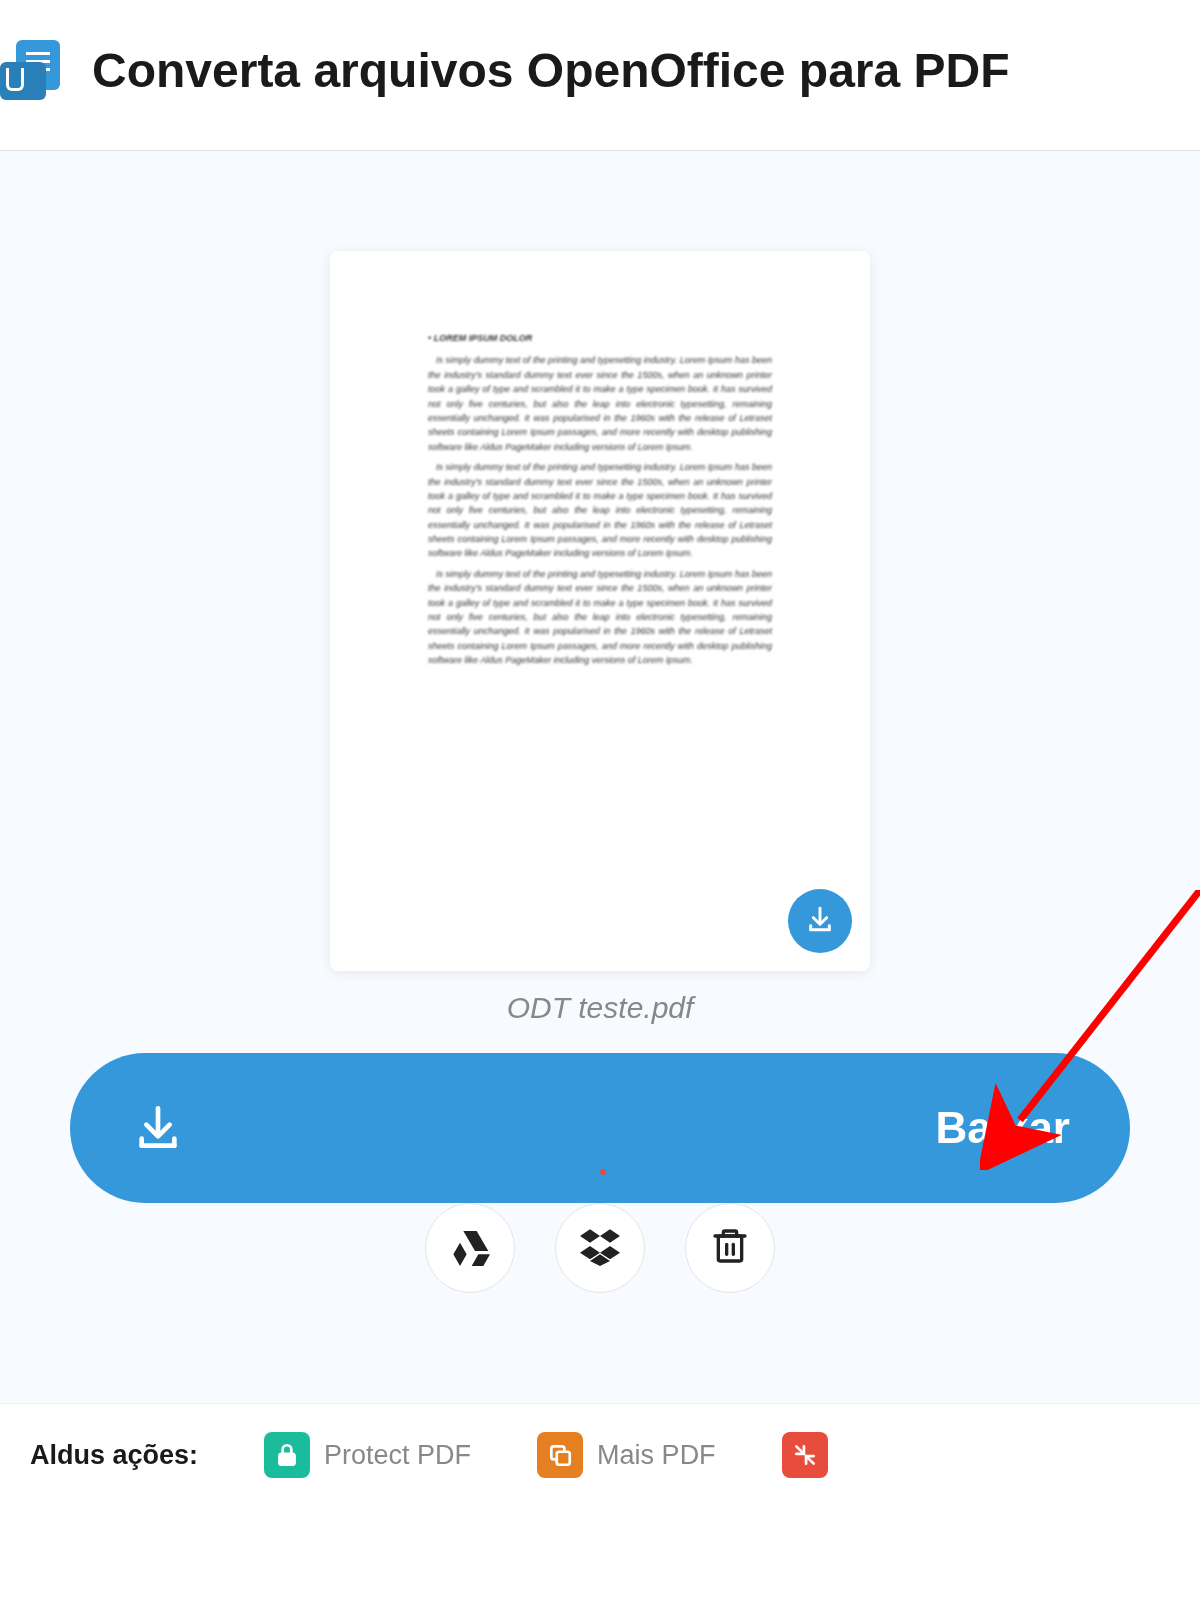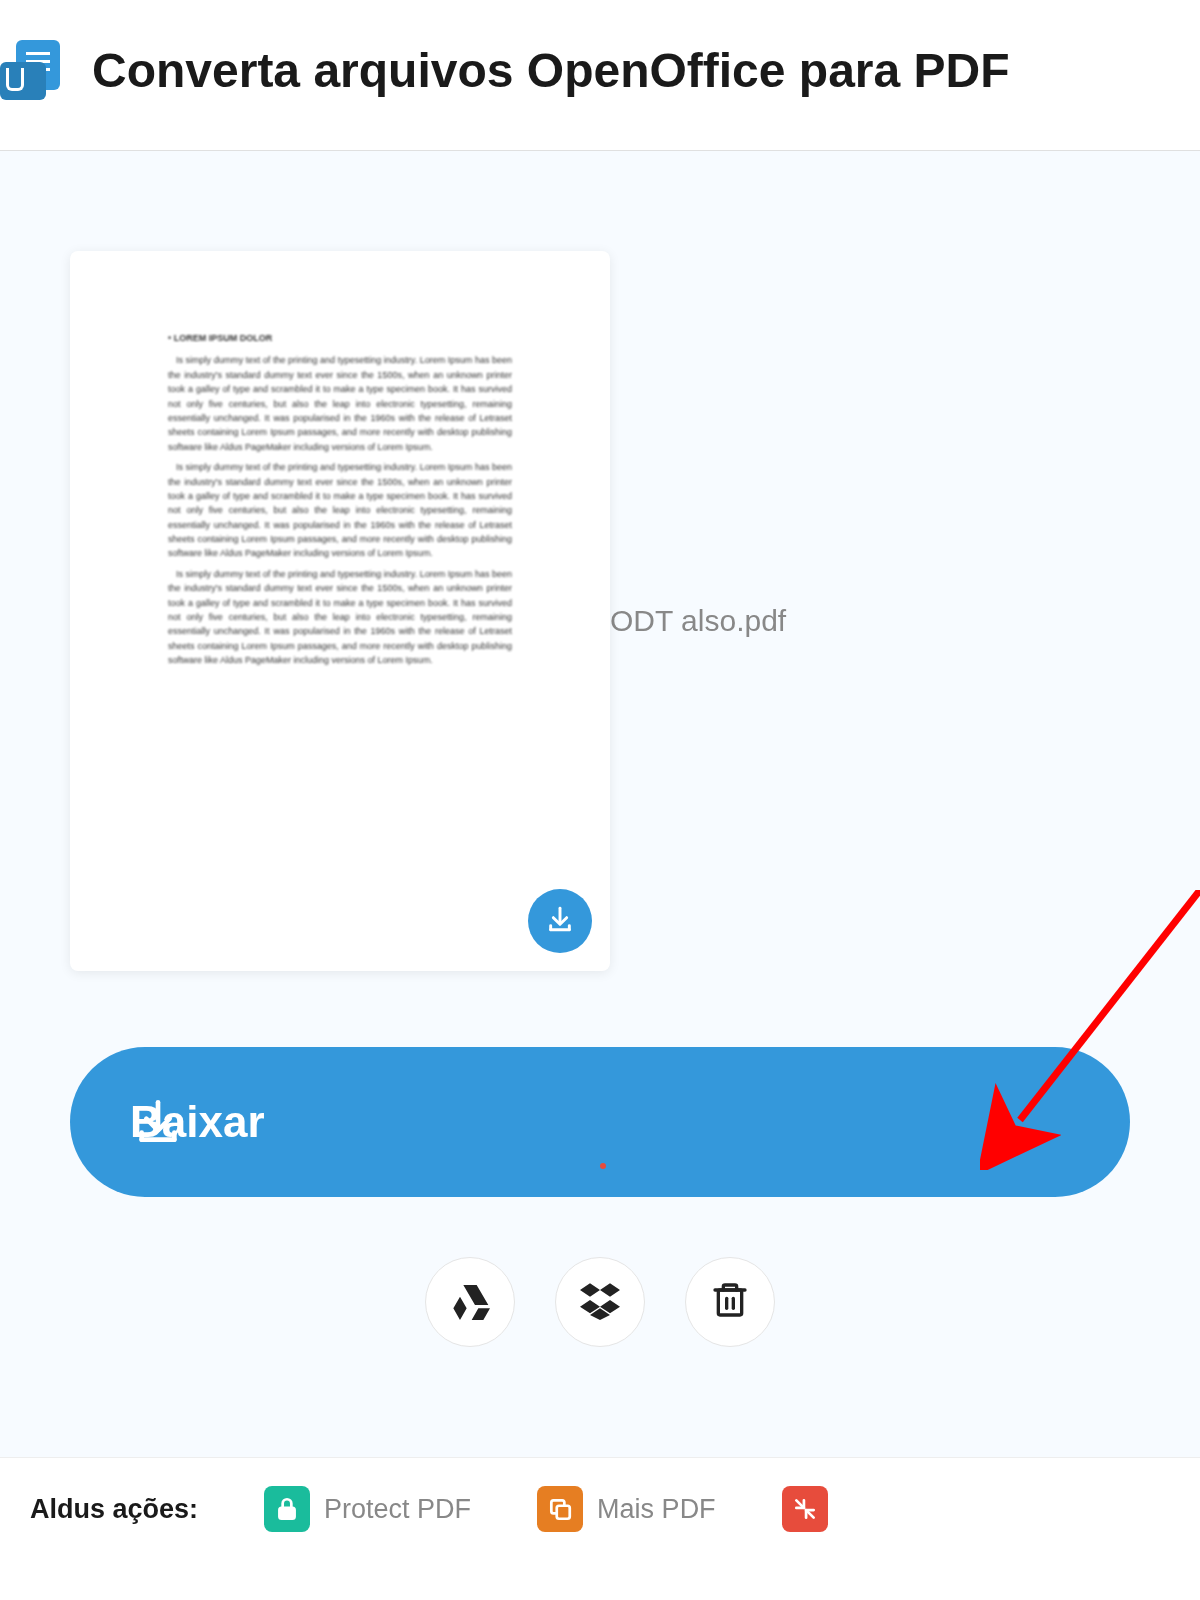--- a/index.html
+++ b/index.html
@@ -10,32 +10,32 @@
     .header-icon .doc-back { position: absolute; right: 0; top: 0; width: 44px; height: 50px; background: #3498db; border-radius: 6px; }
     .header-icon .doc-back::before { content: ''; position: absolute; top: 12px; left: 10px; right: 10px; height: 3px; background: #fff; box-shadow: 0 8px 0 #fff, 0 16px 0 #fff; }
     .header-icon .doc-front { position: absolute; left: 0; bottom: 0; width: 46px; height: 38px; background: #2980b9; border-radius: 6px; }
     .header-icon .doc-front::after { content: ''; position: absolute; top: 6px; left: 6px; width: 12px; height: 20px; border: 3px solid #fff; border-top: none; border-radius: 0 0 6px 6px; }
     .header-title { font-size: 48px; font-weight: 700; color: #1a1a1a; white-space: nowrap; overflow: hidden; }
     
     .divider { height: 1px; background: #e0e0e0; width: 100%; }
     
     .content-area { background: #f7fbff; padding: 100px 70px 40px 70px; position: relative; }
     
-    .preview-wrapper { display: flex; flex-direction: row; align-items: center; margin-bottom: 76px; }
+    .preview-wrapper { display: flex; flex-direction: column; align-items: center; margin-bottom: 28px; font-style: italic; }
     .doc-preview { position: relative; width: 540px; height: 720px; background: #fff; border-radius: 8px; box-shadow: 0 2px 12px rgba(0,0,0,0.08); padding: 80px 98px; }
     .doc-preview-body { font-size: 9px; line-height: 1.6; color: #333; filter: blur(0.8px); }
     .doc-preview-heading { font-weight: bold; margin-bottom: 8px; display: block; }
     .doc-preview-para { margin-bottom: 6px; text-align: justify; text-indent: 8px; }
     
     .preview-download-btn { position: absolute; right: 18px; bottom: 18px; width: 64px; height: 64px; border-radius: 50%; background: #3498db; display: flex; align-items: center; justify-content: center; cursor: pointer; }
     .preview-download-btn svg { width: 32px; height: 32px; }
     
     .filename { margin-top: 20px; font-size: 30px; color: #888; font-weight: 400; }
     
-    .main-download-btn { width: 100%; background: #3498db; color: #fff; border: none; border-radius: 90px; padding: 50px 60px; display: flex; align-items: center; justify-content: flex-start; cursor: pointer; position: relative; margin-bottom: 60px; }
+    .main-download-btn { width: 100%; background: #3498db; color: #fff; border: none; border-radius: 90px; padding: 50px 60px; display: flex; align-items: center; justify-content: flex-end; cursor: pointer; position: relative; }
     .main-download-icon { position: absolute; left: 60px; }
     .main-download-icon svg { width: 56px; height: 56px; }
     .main-download-label { font-size: 44px; font-weight: 700; }
     .red-dot { position: absolute; bottom: 28px; left: 50%; width: 6px; height: 6px; background: #e74c3c; border-radius: 50%; }
     
     .action-row { display: flex; justify-content: center; gap: 40px; margin-bottom: 70px; }
     .action-circle { width: 90px; height: 90px; border-radius: 50%; background: #fff; border: 1px solid #e5e5e5; display: flex; align-items: center; justify-content: center; cursor: pointer; }
     .action-circle svg { width: 40px; height: 40px; }
     
     .more-actions-bar { display: flex; align-items: center; background: #fff; padding: 28px 30px; gap: 26px; border-top: 1px solid #eee; }
@@ -78,21 +78,21 @@
           <svg viewBox="0 0 24 24" fill="none" stroke="#fff" stroke-width="2.2" stroke-linecap="round" stroke-linejoin="round">
             <path d="M12 4v11"></path>
               <path d="M7 11l5 5 5-5"></path>
               <path d="M5 20h14"></path>
               <path d="M5 20v-3"></path>
               <path d="M19 20v-3"></path>
           </svg>
         </span>
       </div>
     </div>
-    <div class="filename">ODT also.pdf</div>
+    <div class="filename">ODT teste.pdf</div>
   </div>
 
   <button class="main-download-btn">
     <span class="main-download-icon">
       <svg viewBox="0 0 24 24" fill="none" stroke="#fff" stroke-width="2" stroke-linecap="round" stroke-linejoin="round">
         <path d="M12 4v11"></path>
           <path d="M7 11l5 5 5-5"></path>
           <path d="M5 20h14"></path>
           <path d="M5 20v-3"></path>
           <path d="M19 20v-3"></path>

